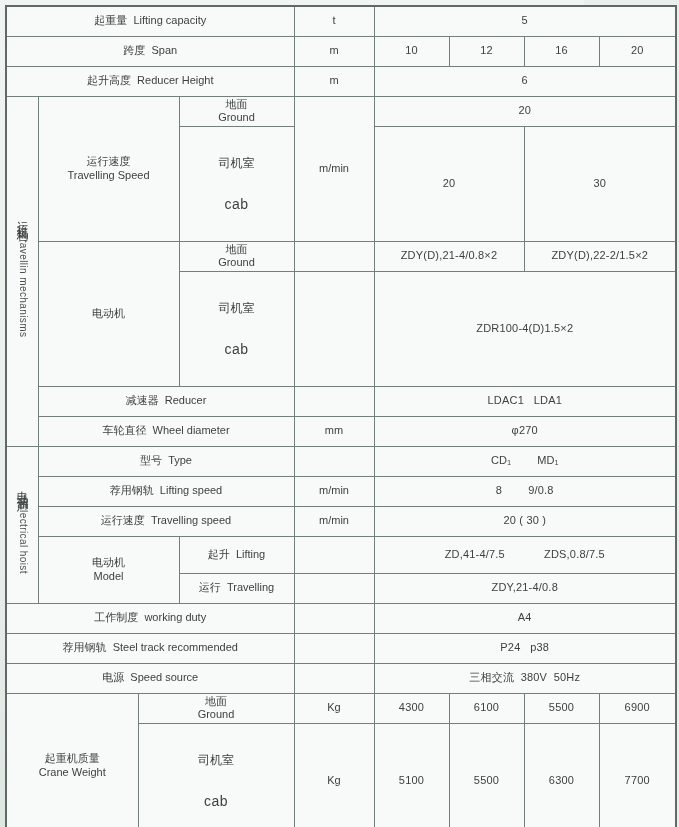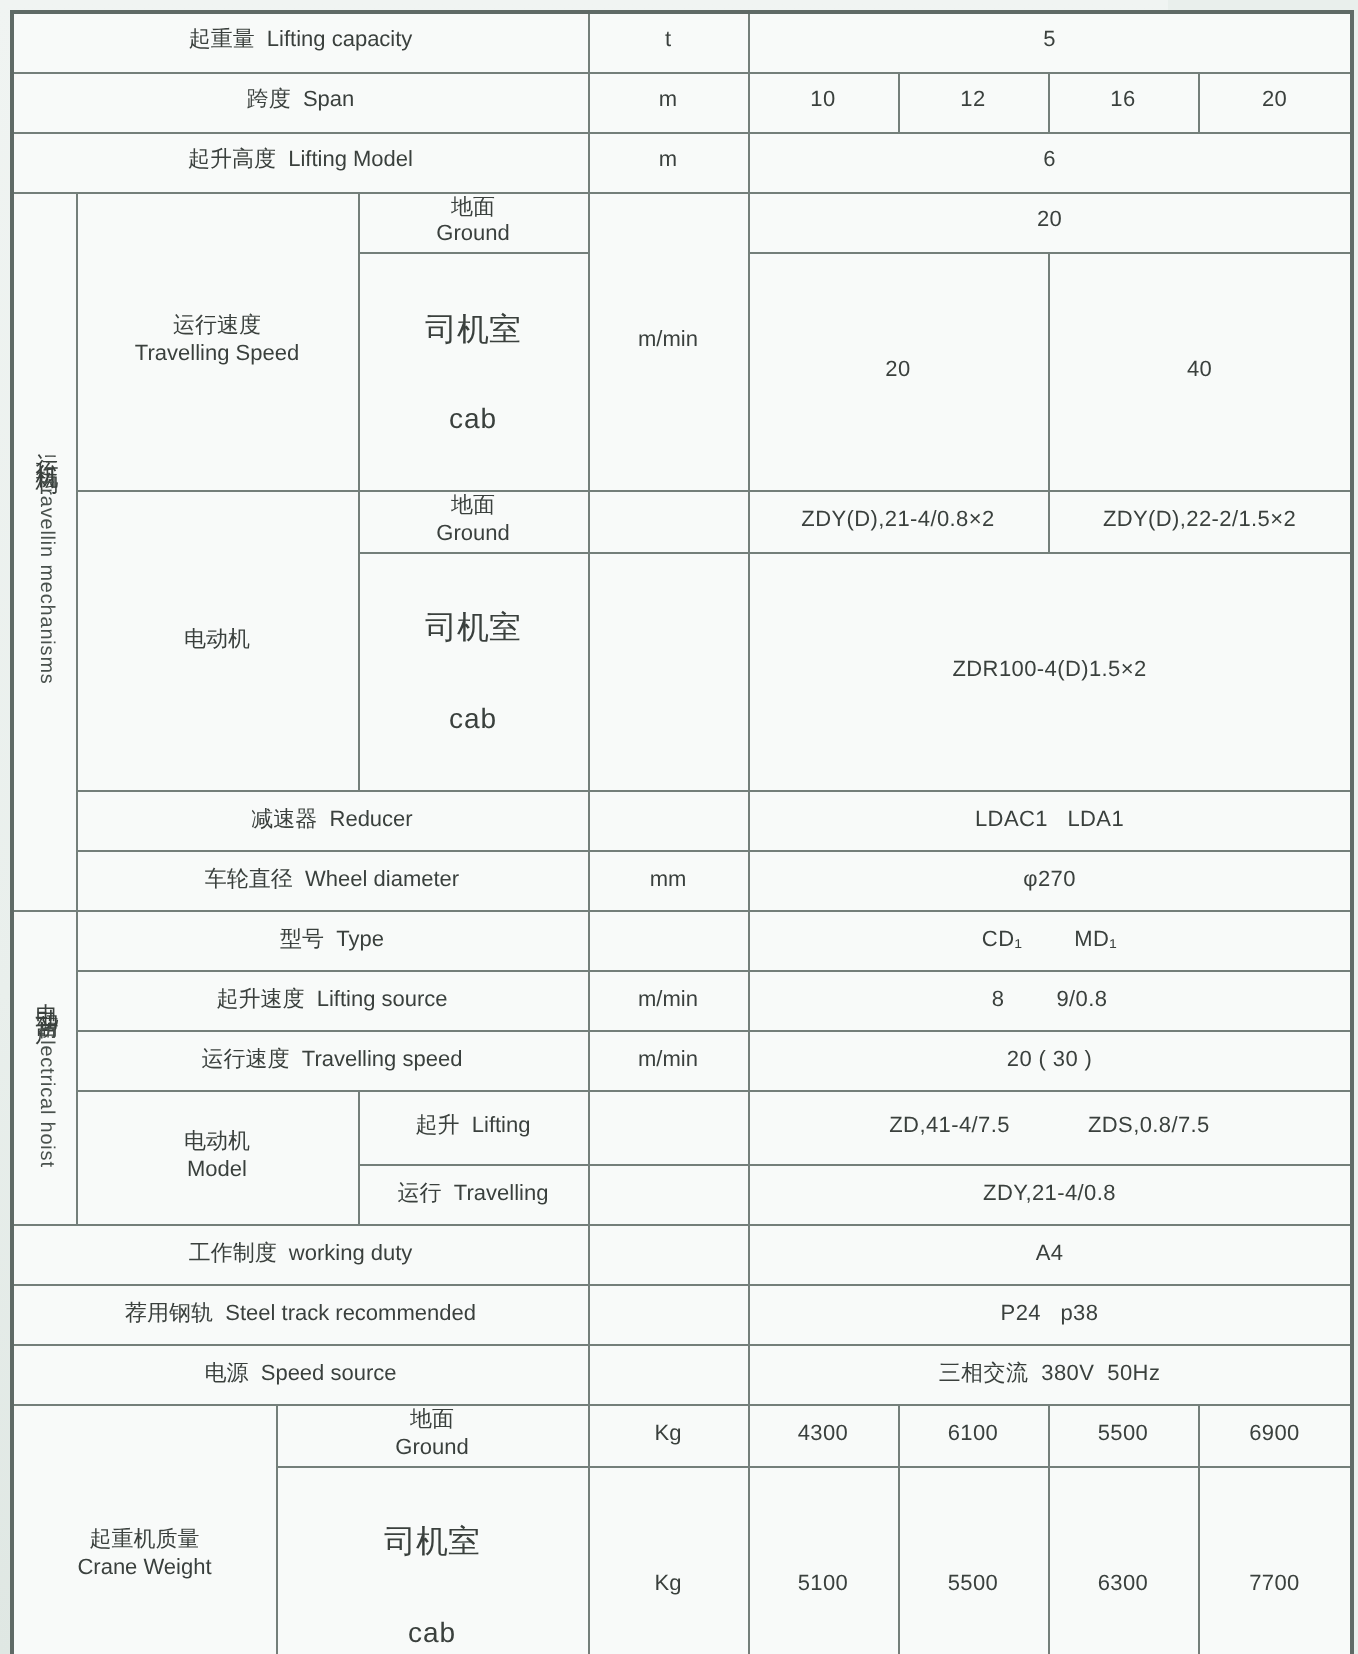--- a/index.html
+++ b/index.html
@@ -31,21 +31,21 @@
     padding:1px 2px;
     white-space:pre-wrap;
     overflow:hidden;
   }
   tr{height:30px;}
   td.unit{font-size:11px;}
   td.val{font-size:11px;letter-spacing:0.2px;}
   td.lab{font-size:11px;}
   td.sub{font-size:11px;}
   .cabword{display:block;font-size:14px;line-height:1.05;letter-spacing:0.5px;}
-  .subzh{display:block;font-size:16px;line-height:1.2;font-family:Liberation Serif, serif;}
+  .subzh{display:block;font-size:12px;line-height:1.2;font-family:Liberation Serif, serif;}
   .vwrap{
     display:flex;flex-direction:column;align-items:center;
     gap:9px;padding-top:7px;height:100%;box-sizing:border-box;
   }
   .vzh{
     writing-mode:vertical-rl;text-orientation:upright;
     font-size:11.5px;letter-spacing:3px;
   }
   .ven{
     writing-mode:vertical-rl;
@@ -79,21 +79,21 @@
   <tr>
     <td class="lab" colspan="4">跨度  Span</td>
     <td class="unit">m</td>
     <td class="val">10</td>
     <td class="val">12</td>
     <td class="val">16</td>
     <td class="val">20</td>
   </tr>
 
   <tr>
-    <td class="lab" colspan="4">起升高度  Lifting Model</td>
+    <td class="lab" colspan="4">起升高度  Reducer Height</td>
     <td class="unit">m</td>
     <td class="val" colspan="4">6</td>
   </tr>
 
   <tr>
     <td rowspan="6">
       <div class="vwrap">
         <span class="vzh">运行机构</span>
         <span class="ven">Travellin mechanisms</span>
       </div>
@@ -105,21 +105,21 @@
     <td class="unit" rowspan="2">m/min</td>
     <td class="val" colspan="4">20</td>
   </tr>
 
   <tr>
     <td class="sub">
       <span class="subzh">司机室</span>
       <span class="cabword">cab</span>
     </td>
     <td class="val" colspan="2">20</td>
-    <td class="val" colspan="2">40</td>
+    <td class="val" colspan="2">30</td>
   </tr>
 
   <tr>
     <td class="lab" colspan="2" rowspan="2">电动机</td>
     <td class="sub">地面
 Ground</td>
     <td class="unit"></td>
     <td class="val" colspan="2">ZDY(D),21-4/0.8×2</td>
     <td class="val" colspan="2">ZDY(D),22-2/1.5×2</td>
   </tr>
@@ -151,21 +151,21 @@
         <span class="vzh">电动葫芦</span>
         <span class="ven">Electrical hoist</span>
       </div>
     </td>
     <td class="lab" colspan="3">型号  Type</td>
     <td class="unit"></td>
     <td class="val" colspan="4">CD₁        MD₁</td>
   </tr>
 
   <tr>
-    <td class="lab" colspan="3">起升速度  Lifting source</td>
+    <td class="lab" colspan="3">荐用钢轨  Lifting speed</td>
     <td class="unit">m/min</td>
     <td class="val" colspan="4">8        9/0.8</td>
   </tr>
 
   <tr>
     <td class="lab" colspan="3">运行速度  Travelling speed</td>
     <td class="unit">m/min</td>
     <td class="val" colspan="4">20 ( 30 )</td>
   </tr>
 

